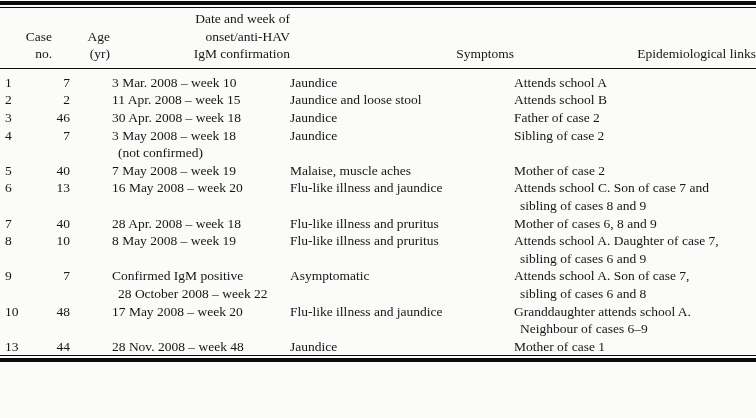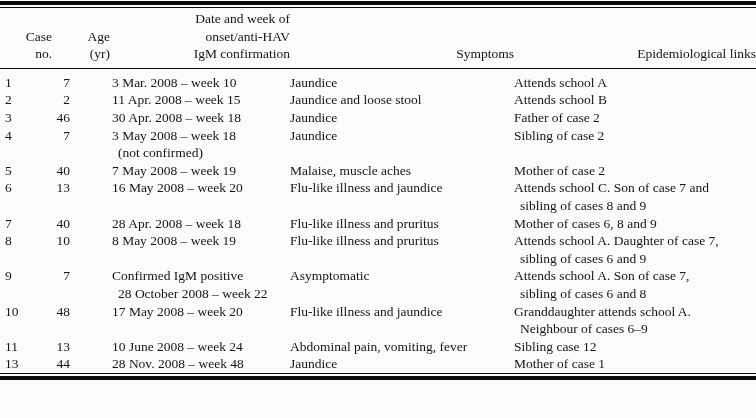--- a/index.html
+++ b/index.html
@@ -222,31 +222,20 @@
     <td class="c-date">
             <div class="line">17 May 2008 – week 20</div>
           </td>
     <td class="c-symptoms">Flu-like illness and jaundice</td>
     <td class="c-links">
             <div class="line">Granddaughter attends school A.</div>
             <div class="line">Neighbour of cases 6–9</div>
           </td>
   </tr>
 
-  <tr>
-    <td class="c-case">11</td>
-    <td class="c-age">13</td>
-    <td class="c-date">
-            <div class="line">10 June 2008 – week 24</div>
-          </td>
-    <td class="c-symptoms">Abdominal pain, vomiting, fever</td>
-    <td class="c-links">
-            <div class="line">Sibling case 12</div>
-          </td>
-  </tr>
 
 
   <tr>
     <td class="c-case">13</td>
     <td class="c-age">44</td>
     <td class="c-date">
             <div class="line">28 Nov. 2008 – week 48</div>
           </td>
     <td class="c-symptoms">Jaundice</td>
     <td class="c-links">

